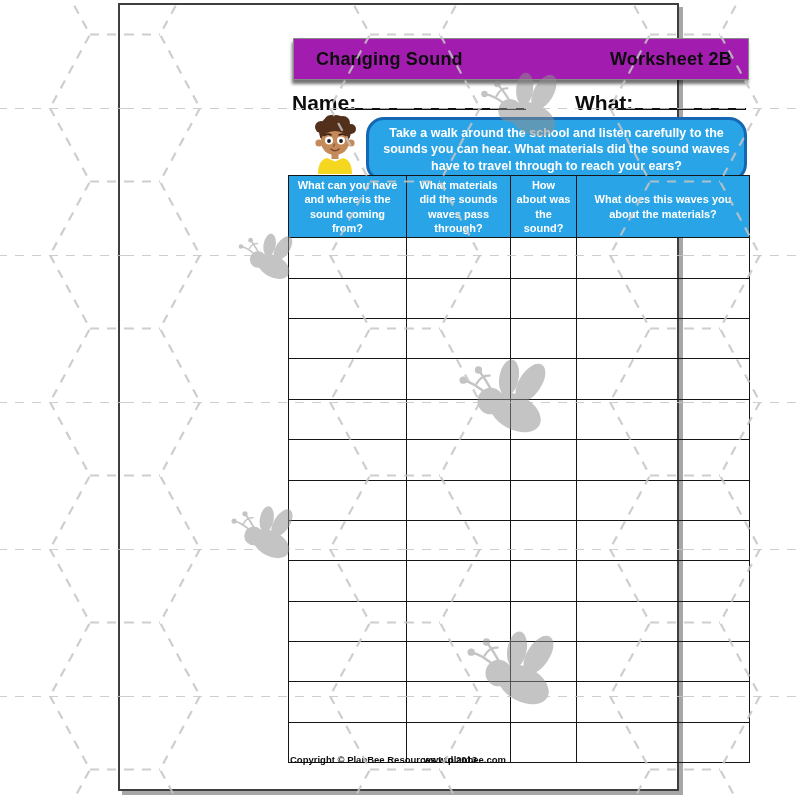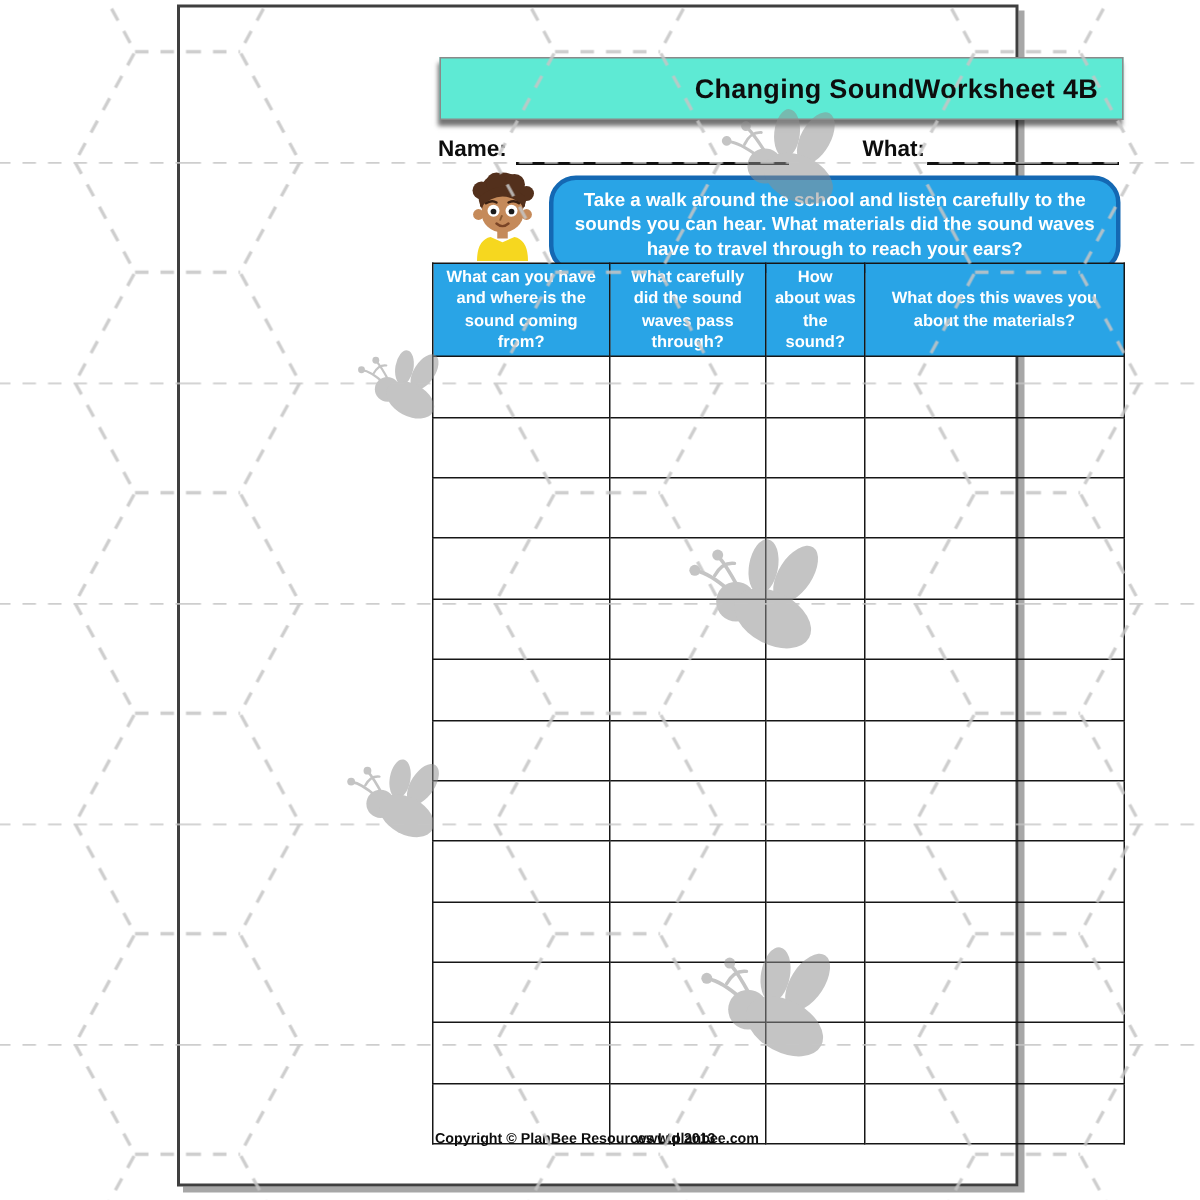--- a/index.html
+++ b/index.html
@@ -22,33 +22,33 @@
   .page{
     position:absolute;left:118px;top:3px;width:561px;height:788px;
     background:#ffffff;
     border:2px solid #3f3f3f;
     box-shadow:4px 4px 0 #a7a7a7;
     z-index:1;
   }
 
   .titlebar{
     position:absolute;left:173px;top:33px;width:456px;height:42px;
-    background:#5eead4;
+    background:#a21caf;
     border:1px solid #8a8a8a;
     box-shadow:-1px 4px 3px rgba(0,0,0,0.55);
-    display:flex;align-items:center;justify-content:flex-end;
+    display:flex;align-items:center;justify-content:space-between;
     padding:0 16px 0 22px;
     z-index:2;
   }
   .titlebar span{
     font-weight:bold;font-size:18px;letter-spacing:0.2px;color:#0d0d0d;
   }
 
   .field-label{
-    position:absolute;font-weight:bold;font-size:15px;color:#0d0d0d;z-index:2;
+    position:absolute;font-weight:bold;font-size:21px;color:#0d0d0d;z-index:2;
   }
   .name-label{left:172px;top:86px;}
   .date-label{left:455px;top:86px;}
   .write-line{
     position:absolute;height:2px;background:#111;z-index:2;
   }
   .name-line{left:224px;top:103px;width:182px;}
   .date-line{left:498px;top:103px;width:128px;}
 
   .avatar{position:absolute;left:188px;top:109px;width:54px;height:60px;z-index:2;}
@@ -102,21 +102,21 @@
 </style>
 </head>
 <body>
 
 <div class="canvas">
 
   <div class="page">
 
     <div class="titlebar">
       <span>Changing Sound</span>
-      <span>Worksheet 4B</span>
+      <span>Worksheet 2B</span>
     </div>
 
     <div class="field-label name-label">Name:</div>
     <div class="write-line name-line"></div>
     <div class="field-label date-label">What:</div>
     <div class="write-line date-line"></div>
 
     <div class="avatar">
       <svg viewBox="0 0 54 60" xmlns="http://www.w3.org/2000/svg">
         <circle cx="27" cy="17" r="16" fill="#53301c"></circle>
@@ -148,21 +148,21 @@
     <table class="wtable">
       <colgroup>
         <col style="width:118px">
           <col style="width:104px">
           <col style="width:66px">
           <col style="width:173px">
       </colgroup>
       <thead>
         <tr>
           <th>What can you have and where is the sound coming from?</th>
-          <th>What carefully did the sound waves pass through?</th>
+          <th>What materials did the sounds waves pass through?</th>
           <th>How about was the sound?</th>
           <th>What does this waves you about the materials?</th>
         </tr>
       </thead>
       <tbody>
           <tr>
             <td></td>
             <td></td>
             <td></td>
             <td></td>

